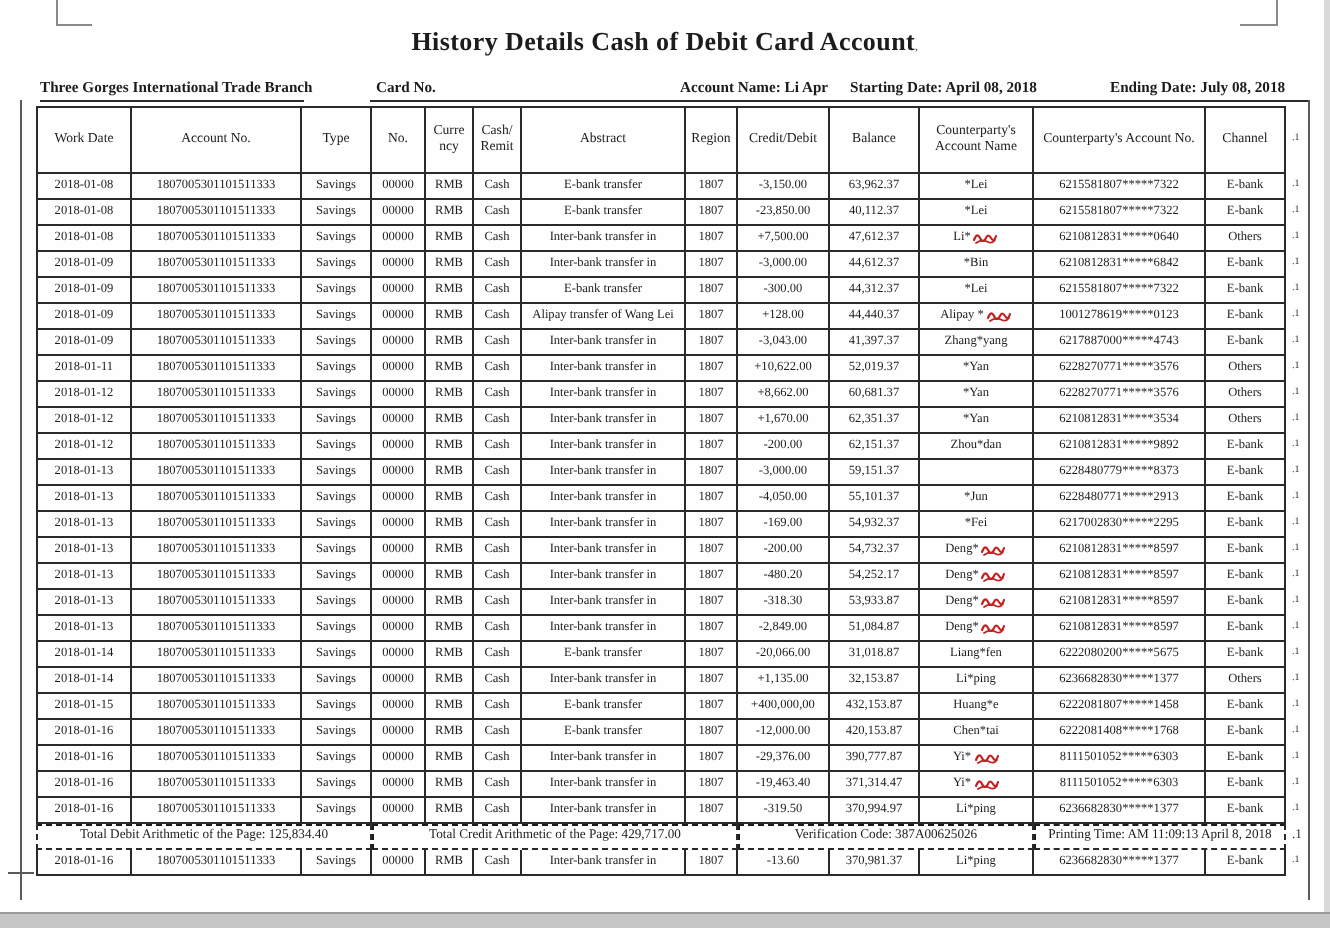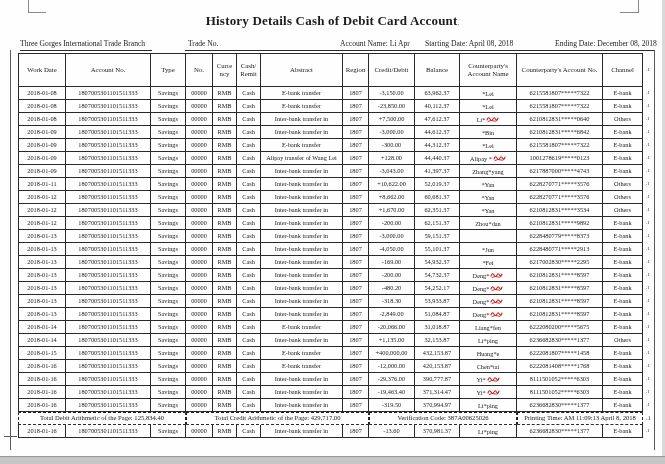--- a/index.html
+++ b/index.html
@@ -8,21 +8,21 @@
   
   .crop{position:absolute;background:#8a8a8a;}
   .page-line{position:absolute;background:#5a5a5a;}
   #bottom-band{position:absolute;left:0;bottom:0;width:100%;height:7px;background:#c6c6c6;border-top:1px solid #9a9a9a;}
   #right-band{position:absolute;right:0;top:0;width:3px;height:100%;background:#d9d9d9;}
   
   #title{position:absolute;top:13px;left:0;width:100%;text-align:center;
          font-size:13px;font-weight:bold;letter-spacing:.2px;}
   #title .endmark{font-size:6px;font-weight:normal;vertical-align:baseline;color:#444;}
   
-  #infobar{position:absolute;top:39px;left:10px;right:11px;height:12px;font-size:7.6px;font-weight:normal;}
+  #infobar{position:absolute;top:39px;left:10px;right:11px;height:12px;font-size:7.6px;font-weight:bold;}
   #infobar .seg{position:absolute;top:0;height:11px;border-bottom:1px solid #2a2a2a;white-space:nowrap;}
   #seg-branch{left:10px;width:132px;}
   #seg-right{left:175px;right:0;}
   #seg-right span{position:absolute;top:0;white-space:nowrap;}
   #card-no{left:3px;} #account-name{left:155px;} #starting-date{left:240px;} #ending-date{left:370px;}
   
   #tablewrap{position:absolute;top:53px;left:18px;}
   table{border-collapse:separate;border-spacing:0;table-layout:fixed;}
   th,td{border-right:1px solid #2a2a2a;border-bottom:1px solid #2a2a2a;
         font-weight:normal;text-align:center;vertical-align:middle;
@@ -50,24 +50,24 @@
   <div id="right-band"></div>
   <div id="bottom-band"></div>
 
   <div id="title">
     <span>History Details Cash of Debit Card Account</span><span class="endmark">,</span>
   </div>
 
   <div id="infobar">
     <div class="seg" id="seg-branch">Three Gorges International Trade Branch</div>
     <div class="seg" id="seg-right">
-      <span id="card-no">Trade No.</span>
+      <span id="card-no">Card No.</span>
       <span id="account-name">Account Name: Li Apr</span>
       <span id="starting-date">Starting Date: April 08, 2018</span>
-      <span id="ending-date">Ending Date: December 08, 2018</span>
+      <span id="ending-date">Ending Date: July 08, 2018</span>
     </div>
   </div>
 
   <div id="tablewrap">
     <table>
       <colgroup>
         <col style="width:48px">
           <col style="width:85px">
           <col style="width:35px">
           <col style="width:27px">

